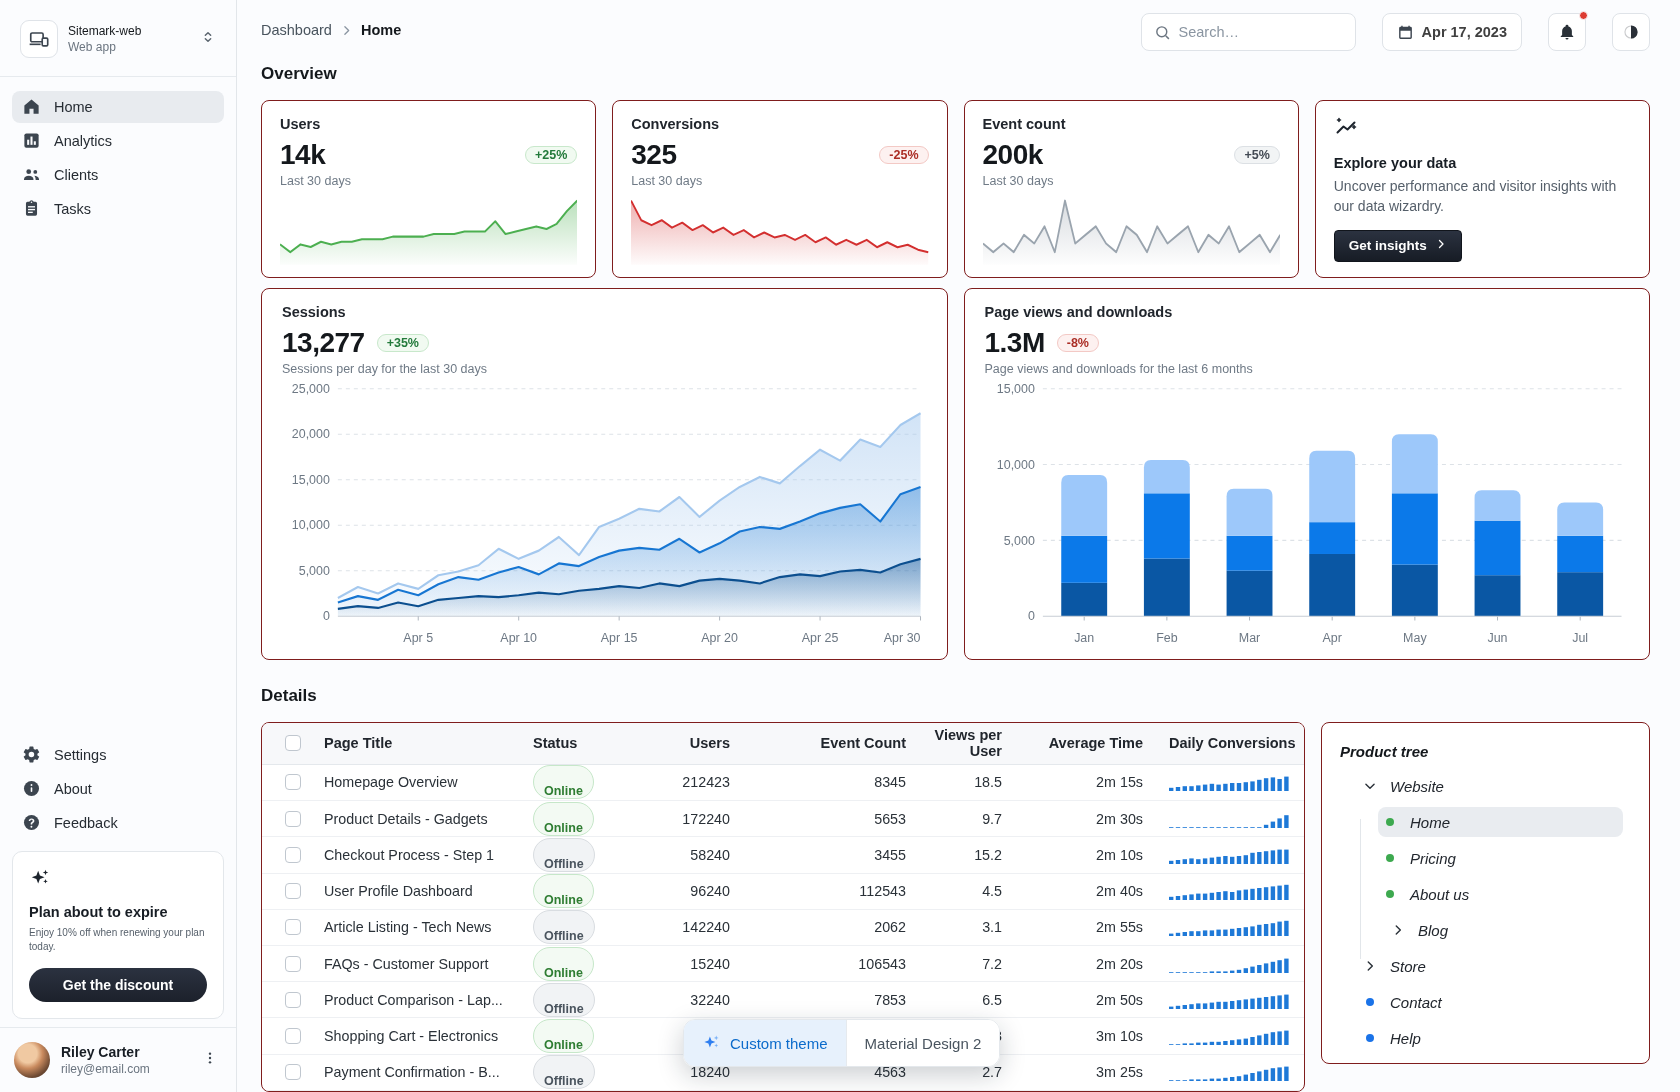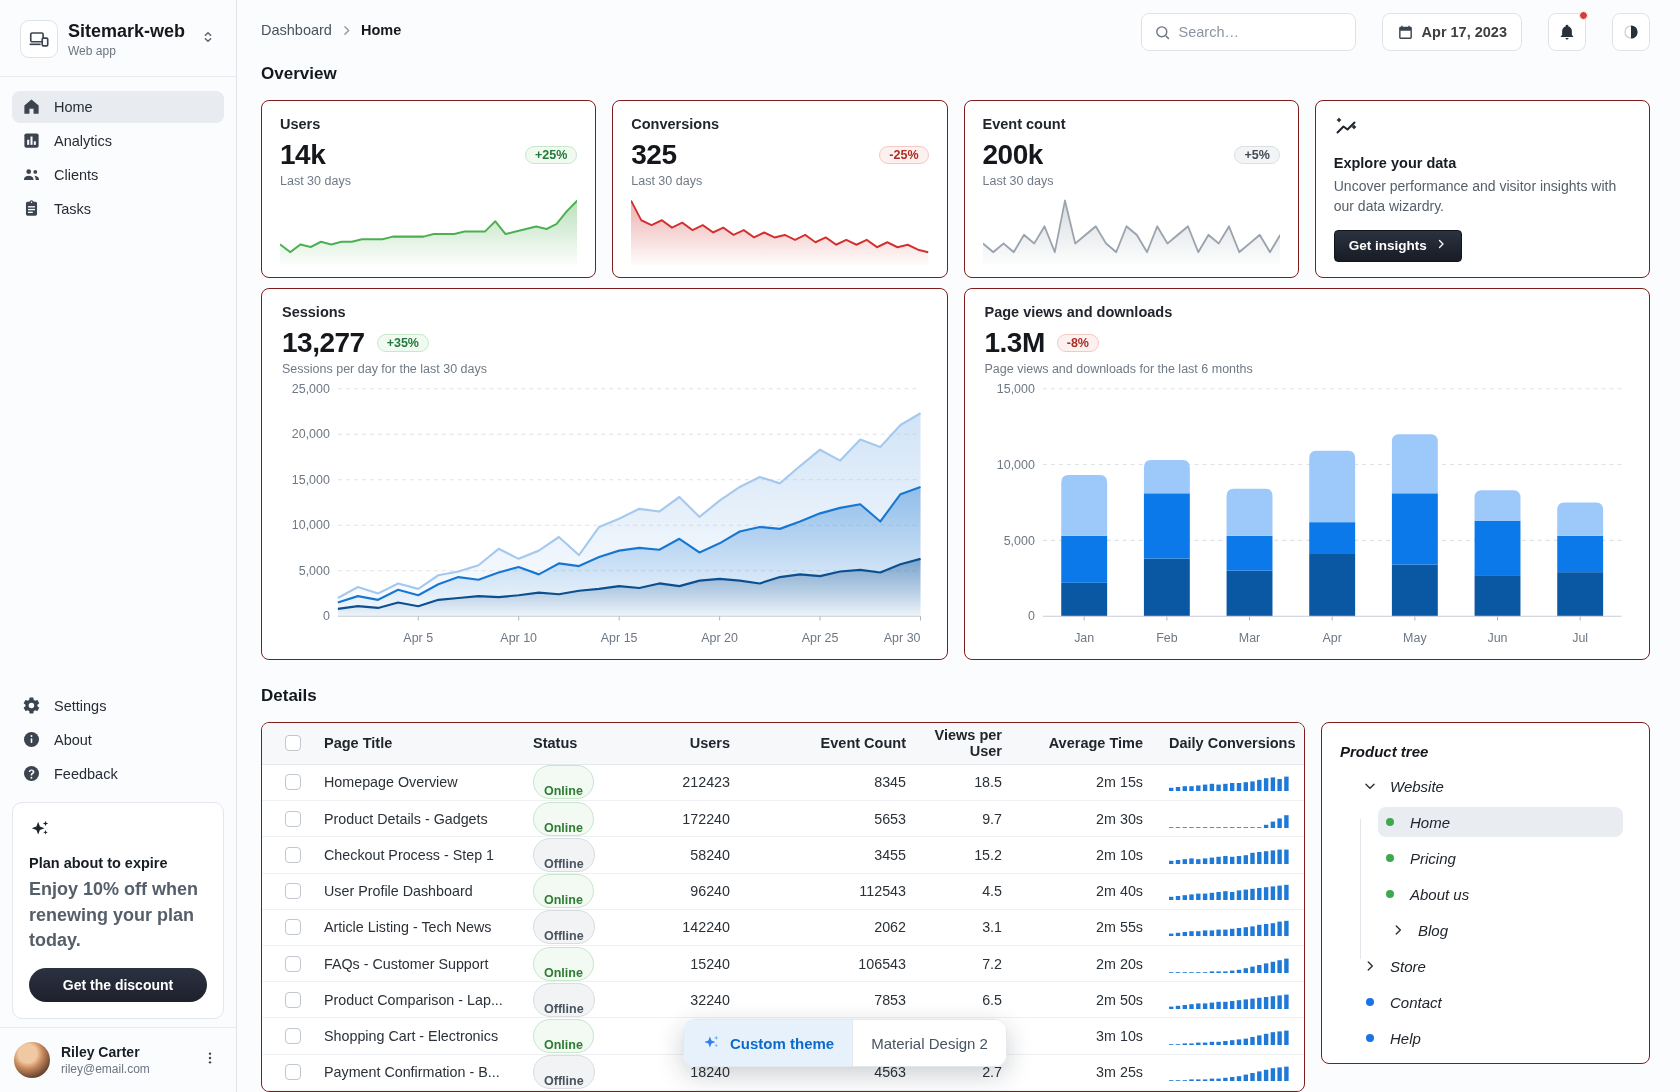--- a/index.html
+++ b/index.html
@@ -4,32 +4,32 @@
 <style>
   * { margin:0; padding:0; box-sizing:border-box; }
   html,body { width:1680px; height:1092px; overflow:hidden; }
   body { position:relative; background:#fbfcfe; font-family:"Liberation Sans","DejaVu Sans",sans-serif; color:#1c222b; }
 
   
   .sidebar { position:absolute; left:0; top:0; bottom:0; width:237px; background:#fbfcfe; border-right:1px solid #e2e6ea; display:flex; flex-direction:column; }
   .ws-box { margin:12px 12px 10px; padding:8px; display:flex; align-items:center; gap:10px; }
   .ws-icon { width:38px; height:38px; border:1px solid #dfe3e8; border-radius:9px; background:#fff; display:flex; align-items:center; justify-content:center; color:#3c454f; flex:none; }
   .ws-meta { flex:1; min-width:0; }
-  .ws-name { font-size:18px; font-weight:700; color:#14181c; }
+  .ws-name { font-size:12px; font-weight:400; color:#14181c; }
   .ws-type { font-size:12px; color:#6b7580; margin-top:2px; }
   .ws-chev { color:#5c6670; flex:none; }
   .side-divider { border-top:1px solid #e6eaee; margin:0; }
   .nav-list { padding:14px 12px 0; }
   .nav-item { height:32px; margin-bottom:2px; display:flex; align-items:center; gap:12px; padding:0 10px; border-radius:8px; font-size:14.5px; color:#262c33; cursor:pointer; }
   .nav-item.selected { background:#e8ebef; }
   .nav-item .ico { width:20px; height:20px; color:#3c454f; flex:none; display:flex; }
   .side-spacer { flex:1; }
   .plan-card { margin:10px 12px 8px; border:1px solid #e3e7eb; border-radius:10px; background:#fff; padding:16px; }
   .plan-title { font-size:14.5px; font-weight:700; color:#171d24; margin-top:10px; }
-  .plan-body { font-size:18px; color:#555f6a; line-height:1.42; margin-top:6px;font-weight:bold; }
+  .plan-body { font-size:10px; color:#555f6a; line-height:1.42; margin-top:6px; }
   .plan-btn { margin-top:14px; width:100%; height:34px; border:none; border-radius:18px; background:linear-gradient(#2b3240,#1c212b); color:#fff; font-size:14px; font-weight:600; font-family:inherit; cursor:pointer; }
   .user-row { border-top:1px solid #e6eaee; padding:14px 14px; display:flex; align-items:center; gap:11px; }
   .avatar { width:36px; height:36px; border-radius:50%; flex:none; background:radial-gradient(circle at 38% 32%, #f0c9a2 0 28%, #c98a5e 45%, #6e4a33 72%, #3a2a20 100%); }
   .user-meta { flex:1; min-width:0; }
   .user-name { font-size:14px; font-weight:700; color:#171d24; }
   .user-email { font-size:12px; color:#6b7580; margin-top:2px; }
   .dots-btn { color:#3c454f; cursor:pointer; padding:4px; }
 
   
   .breadcrumb { position:absolute; left:261px; top:22px; display:flex; align-items:center; gap:8px; font-size:14.5px; }
@@ -105,21 +105,21 @@
   .tree-ico { display:flex; align-items:center; justify-content:center; width:16px; flex:none; color:#2a3138; }
   .tree-dot { width:8px; height:8px; border-radius:50%; flex:none; }
   .tree-label { margin-left:12px; }
   .tree-pill { position:absolute; left:40px; right:10px; top:3px; bottom:3px; background:#e9ecf0; border-radius:8px; z-index:0; }
   .tree-item > * { z-index:1; }
   .tree-guide { position:absolute; left:38px; width:0; border-left:1px solid #e2e6ea; }
 
   
   .theme-pill { position:absolute; left:683px; top:1019px; height:48px; display:flex; border-radius:12px; overflow:hidden; border:1px solid #e4e8ec; box-shadow:0 8px 26px rgba(20,30,45,.22); z-index:50; }
   .theme-opt { display:flex; align-items:center; gap:9px; padding:0 18px; font-size:15px; cursor:pointer; background:#fff; color:#49545f; white-space:nowrap; }
-  .theme-opt.selected { background:#e7f1fc; color:#0b6bcb; font-weight:700; }
+  .theme-opt.selected { background:#e7f1fc; color:#0b6bcb; font-weight:400; }
 </style>
 </head>
 <body>
 
 <aside class="sidebar">
   <div class="ws-box">
     <span class="ws-icon">
       <svg width="22" height="22" viewBox="0 0 24 24" fill="none" stroke="currentColor" stroke-width="1.8">
           <rect x="3" y="5.5" width="13.5" height="9.5" rx="1.5"></rect>
           <path d="M1.8 17.8h12"></path>

